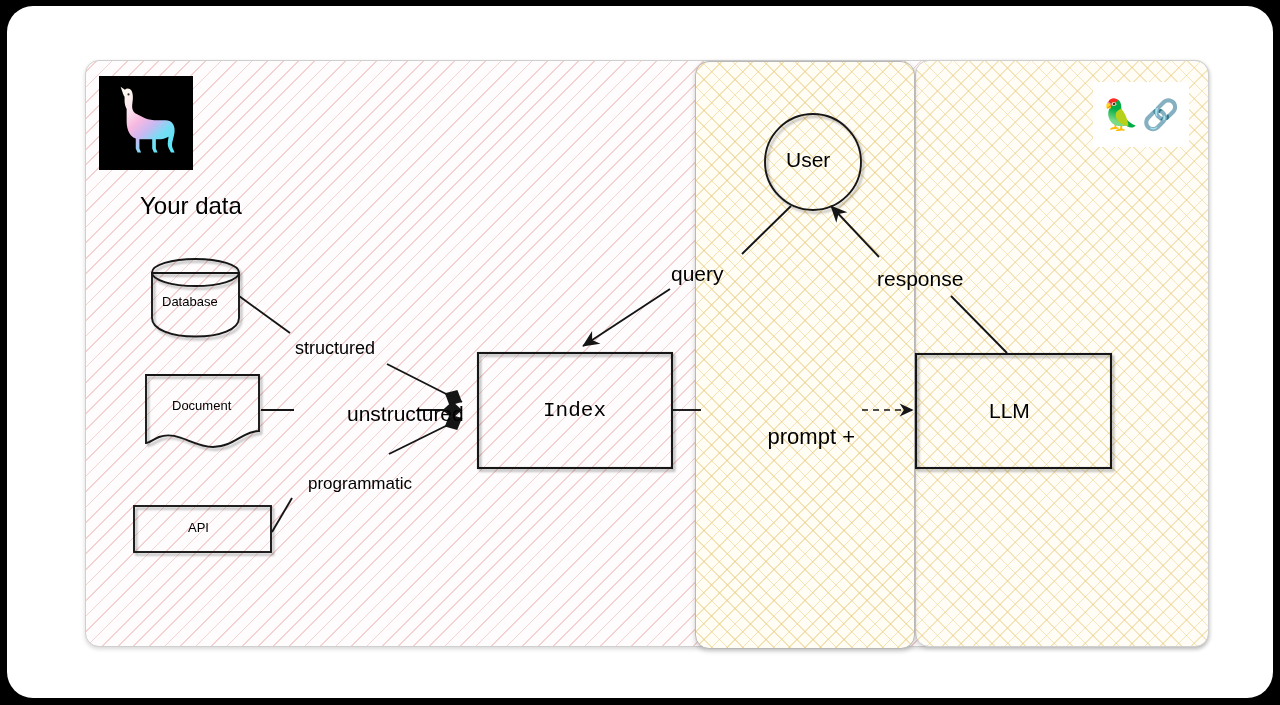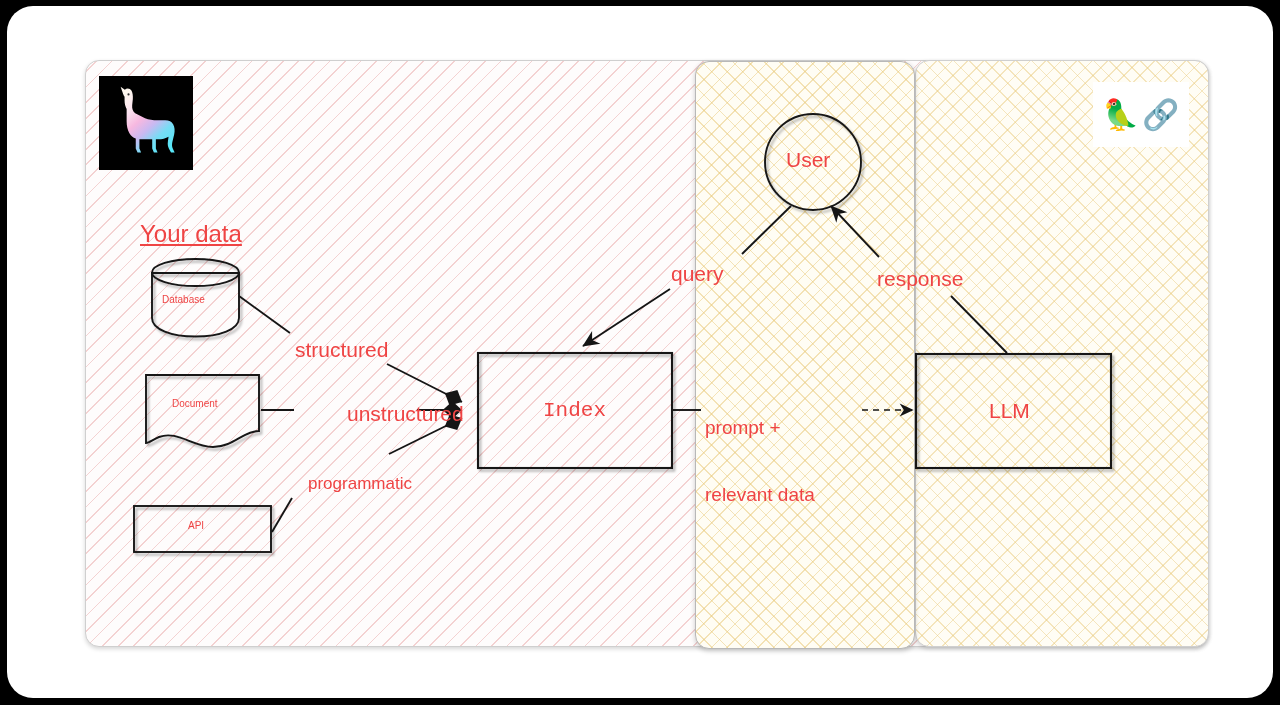--- a/index.html
+++ b/index.html
@@ -101,29 +101,29 @@
   
   #geometry {
     position: absolute; left: 0; top: 0;
     width: 1266px; height: 692px;
     pointer-events: none;
   }
 
   
   .lbl {
     position: absolute;
-    color: #ef4444;
+    color: #000000;
     white-space: pre;
     line-height: 1.18;
   }
   .lbl-node  { font-size: 21px; }
-  .lbl-small { font-size: 10px; }
+  .lbl-small { font-size: 13px; }
   .lbl-edge  { font-size: 21px; }
   .lbl-title { font-size: 24px; }
-  .lbl-multi { font-size: 19px; text-align: left; }
+  .lbl-multi { font-size: 22px; text-align: right; }
 </style>
 </head>
 <body>
 
 <div id="frame">
   <div id="canvas">
 
     <div id="panel-left"></div>
     <div id="panel-right"></div>
     <div id="panel-middle"></div>
@@ -245,43 +245,42 @@
         <line x1="1000" y1="347" x2="944" y2="290" stroke="#151515" stroke-width="1.9"></line>
         <line x1="872" y1="251" x2="824" y2="200" stroke="#151515" stroke-width="1.9" marker-end="url(#mArrow)"></line>
       </g>
 
       <g>
         <line x1="666" y1="404" x2="694" y2="404" stroke="#151515" stroke-width="1.9"></line>
         <line x1="855" y1="404" x2="906" y2="404" stroke="#151515" stroke-width="1.6" stroke-dasharray="6 5" marker-end="url(#mArrow)"></line>
       </g>
     </svg>
 
-    <div class="lbl lbl-title" style="left:133px; top:214px;text-decoration:underline;">Your data</div>
+    <div class="lbl lbl-title" style="left:133px; top:186px;">Your data</div>
 
     <div class="lbl lbl-small" style="left:155px; top:288px;">Database</div>
 
     <div class="lbl lbl-small" style="left:158px; top:392px;margin-left:7px;">Document</div>
 
     <div class="lbl lbl-small" style="left:181px; top:514px;">API</div>
 
     <div class="lbl lbl-node" style="left:536px; top:393px;font-family:Liberation Mono, monospace;">Index</div>
 
     <div class="lbl lbl-node" style="left:779px; top:142px;">User</div>
 
     <div class="lbl lbl-node" style="left:982px; top:393px;">LLM</div>
 
-    <div class="lbl lbl-small" style="left:288px; top:332px; font-size:21px;">structured</div>
+    <div class="lbl lbl-small" style="left:288px; top:332px; font-size:18px;">structured</div>
 
     <div class="lbl lbl-small" style="left:292px; top:396px; font-size:21px;margin-left:48px;">unstructured</div>
 
     <div class="lbl lbl-small" style="left:287px; top:468px; font-size:17px;margin-left:14px;">programmatic</div>
 
     <div class="lbl lbl-edge" style="left:664px; top:256px;">query</div>
 
     <div class="lbl lbl-edge" style="left:870px; top:261px;">response</div>
 
     <div class="lbl lbl-multi" style="left:698px; top:366px; width:150px;">
       <div>prompt +</div>
-      <div>relevant data</div>
     </div>
 
   </div>
 </div>
 
 </body></html>

